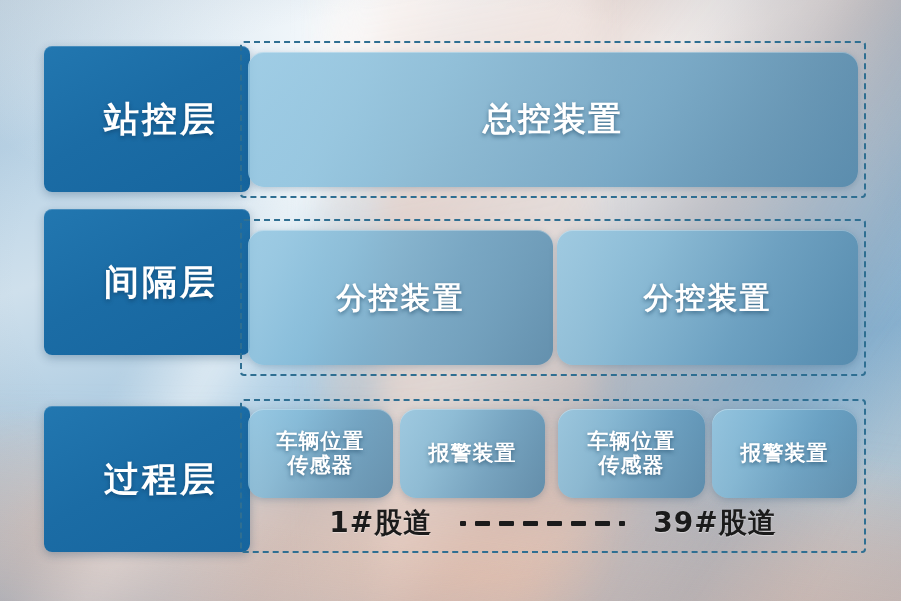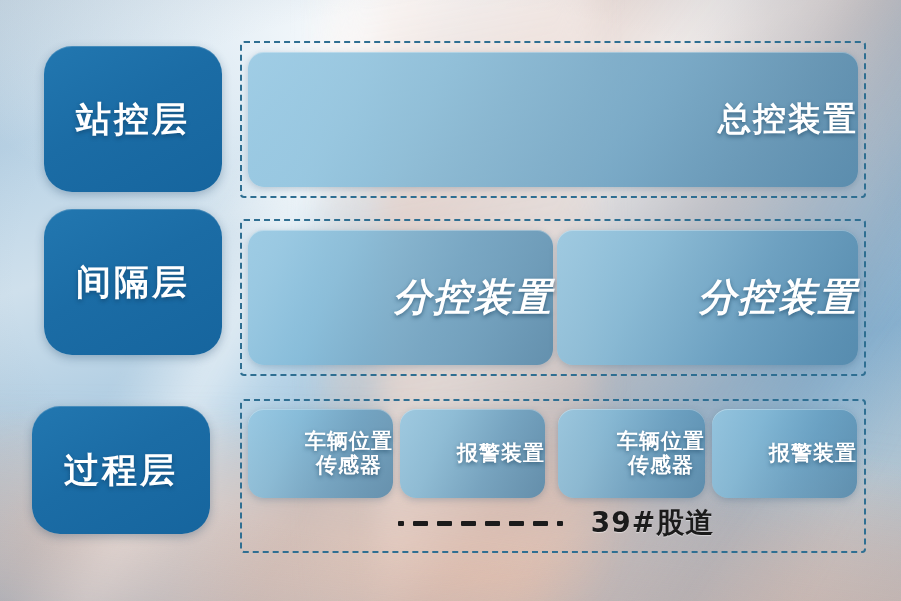--- a/index.html
+++ b/index.html
@@ -80,26 +80,27 @@
   }
   .bg-vignette {
     position: absolute; inset: 0;
     background: radial-gradient(ellipse 86% 80% at 50% 46%, rgba(0,0,0,0) 56%, rgba(60,70,86,0.16) 100%);
   }
 
   
   .layer-chip {
     position: absolute;
     width: 178px;
-    border-radius: 28px;
+    border-radius: 8px;
     background: linear-gradient(150deg, #2277b0 0%, #1b6ca5 45%, #16659e 100%);
     box-shadow: 0 3px 10px rgba(20,60,95,0.30), inset 0 1px 0 rgba(255,255,255,0.18);
     display: flex;
     align-items: center;
     justify-content: center;
+    padding-left: 28px;
   }
   .layer-chip-text {
     color: #ffffff;
     font-size: 35px;
     font-weight: bold;
     letter-spacing: 3px;
     text-shadow: 0 2px 4px rgba(10,45,75,0.45);
     white-space: nowrap;
   }
 
@@ -111,38 +112,38 @@
     box-sizing: border-box;
   }
 
   
   .device {
     position: absolute;
     border-radius: 16px;
     box-sizing: border-box;
     display: flex;
     align-items: center;
-    justify-content: flex-end;
+    justify-content: center;
     text-align: center;
     background: linear-gradient(115deg,
         rgba(148,199,226,0.86) 0%,
         rgba(126,184,215,0.82) 30%,
         rgba(96,156,192,0.80) 62%,
         rgba(76,132,168,0.82) 100%);
     box-shadow: 0 2px 7px rgba(40,80,110,0.25), inset 0 1px 0 rgba(255,255,255,0.30);
   }
   .device-text {
     color: #ffffff;
     font-weight: bold;
     text-shadow: 0 2px 4px rgba(16,56,86,0.55);
     line-height: 1.12;
     white-space: pre-line;
   }
   .device.big .device-text   { font-size: 33px; letter-spacing: 2px; }
-  .device.mid .device-text   { font-size: 38px; letter-spacing: 2px; font-style: italic; }
+  .device.mid .device-text   { font-size: 30px; letter-spacing: 2px; }
   .device.small .device-text { font-size: 21px; letter-spacing: 1px; }
 
   
   .track-row {
     position: absolute;
     display: flex;
     align-items: center;
     justify-content: center;
     gap: 22px;
   }
@@ -198,21 +199,21 @@
   <div class="dashed-box" style="left:240px; top:219px; width:626px; height:157px;"></div>
 
   <div class="device mid" style="left:248px; top:230px; width:305px; height:135px;">
     <span class="device-text">分控装置</span>
   </div>
 
   <div class="device mid" style="left:557px; top:230px; width:301px; height:135px;">
     <span class="device-text">分控装置</span>
   </div>
 
-  <div class="layer-chip" style="left:32px; top:406px; height:128px;">
+  <div class="layer-chip" style="left:44px; top:406px; height:146px;">
     <span class="layer-chip-text">过程层</span>
   </div>
 
   <div class="dashed-box" style="left:240px; top:399px; width:626px; height:154px;"></div>
 
   <div class="device small" style="left:248px; top:409px; width:145px; height:89px;">
     <span class="device-text">车辆位置
 传感器</span>
   </div>
 
@@ -223,20 +224,21 @@
   <div class="device small" style="left:558px; top:409px; width:147px; height:89px;">
     <span class="device-text">车辆位置
 传感器</span>
   </div>
 
   <div class="device small" style="left:712px; top:409px; width:145px; height:89px;">
     <span class="device-text">报警装置</span>
   </div>
 
   <div class="track-row" style="left:248px; top:502px; width:610px; height:42px;">
+    <span class="track-label">1#股道</span>
     <span class="track-ellipsis">
       <i class="tiny"></i>
         <i></i>
         <i></i>
         <i></i>
         <i></i>
         <i></i>
         <i></i>
         <i class="tiny"></i>
     </span>

